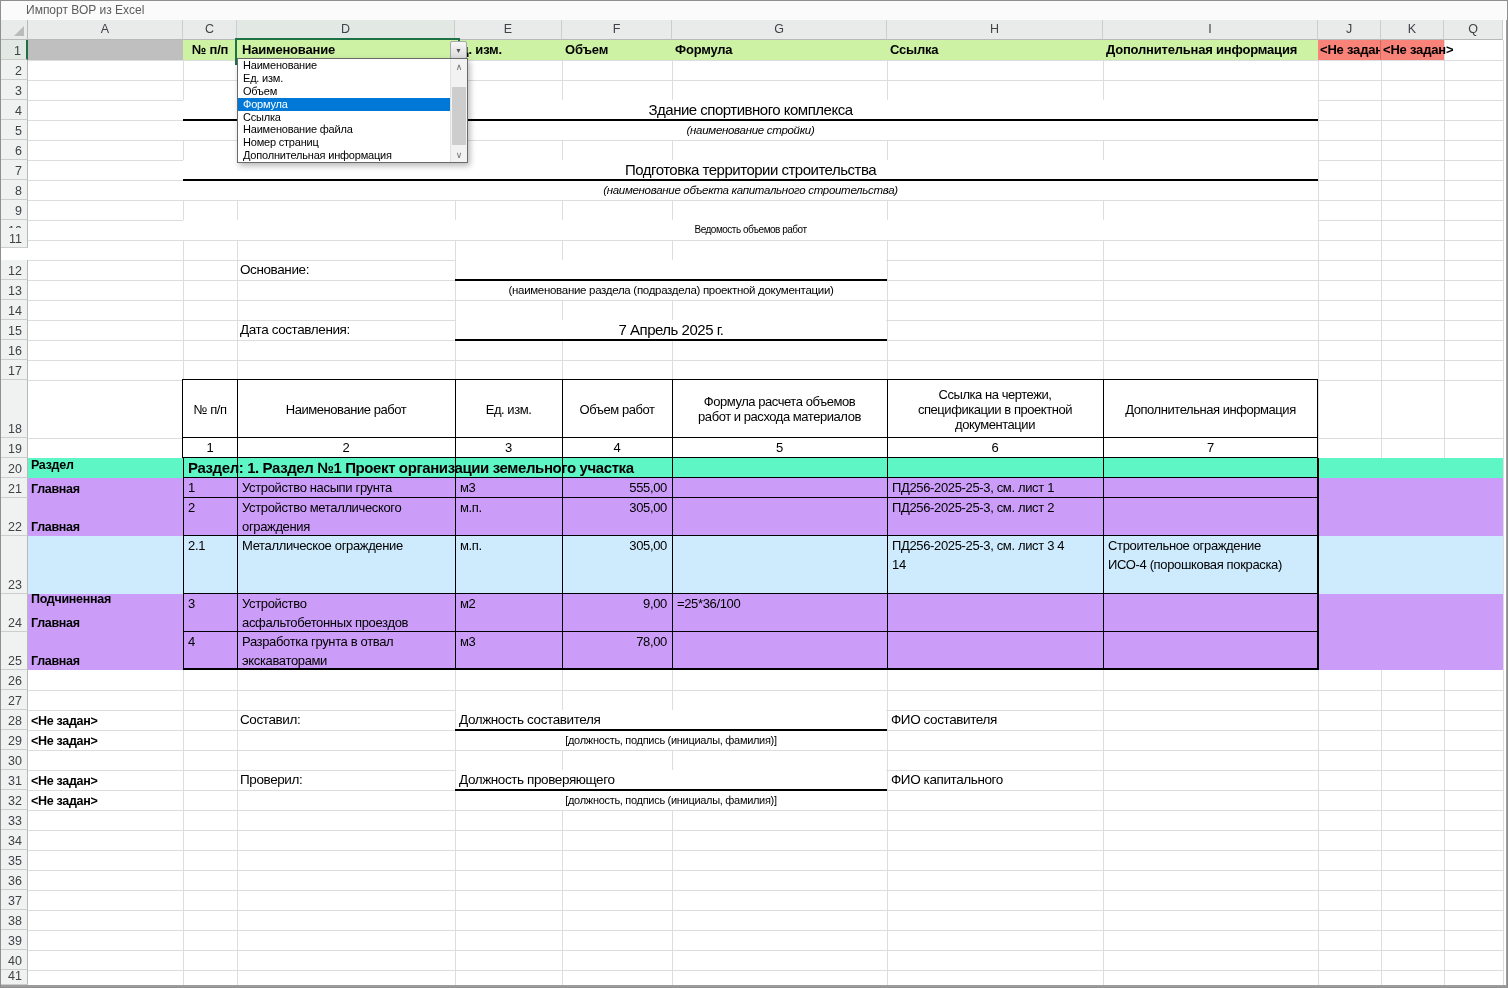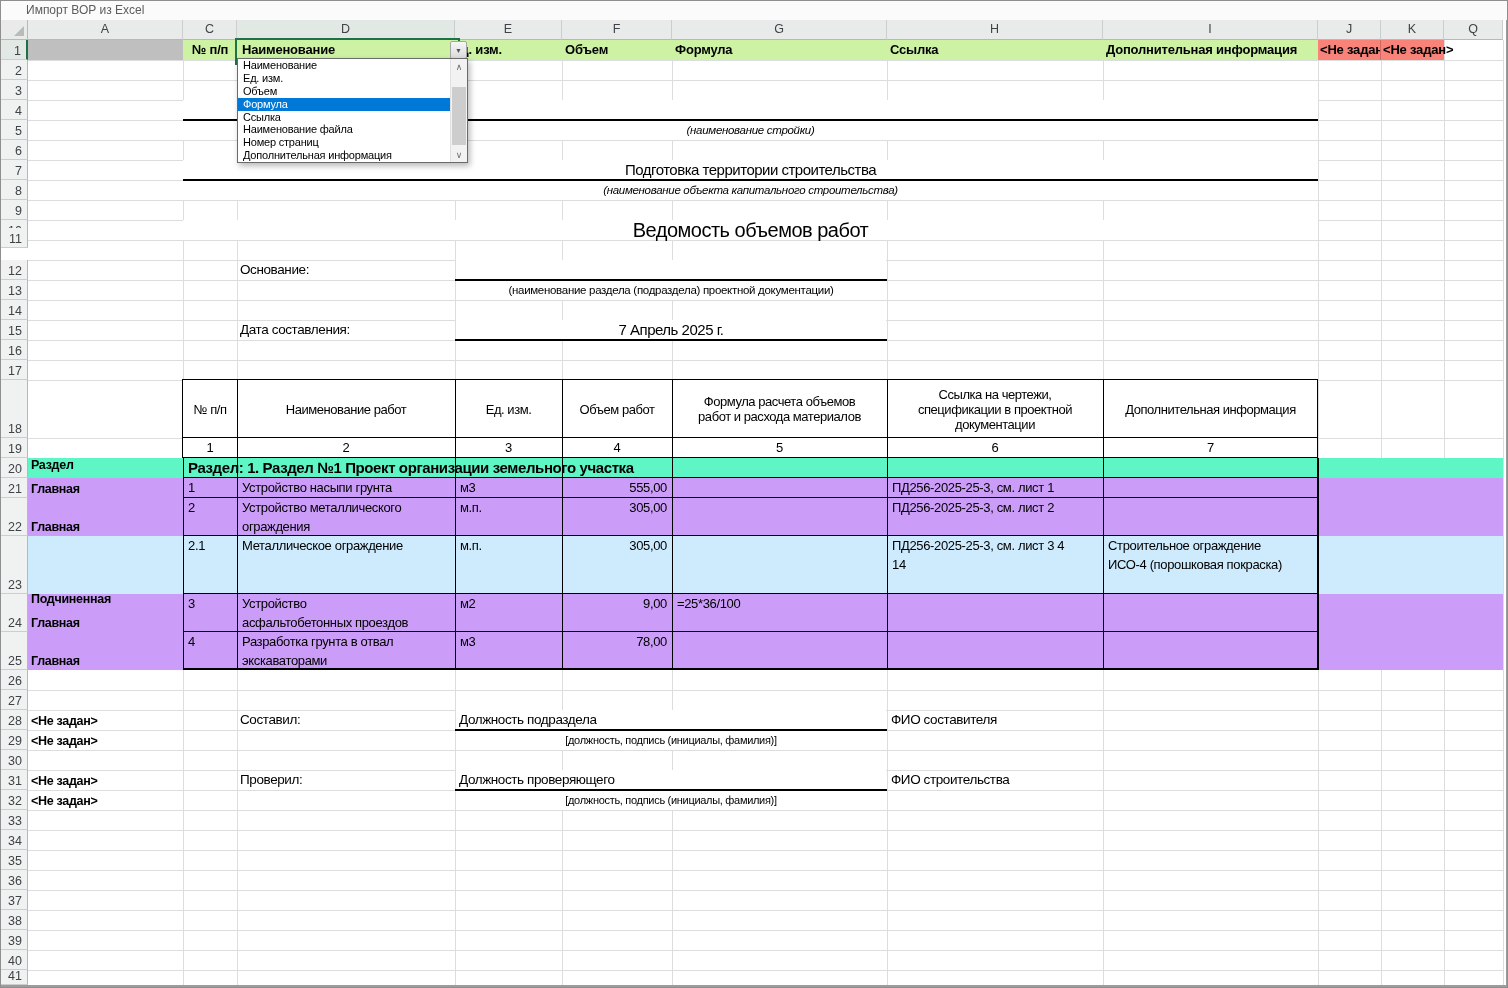--- a/index.html
+++ b/index.html
@@ -216,28 +216,29 @@
         <div class="dd-item">Номер страниц</div>
         <div class="dd-item">Дополнительная информация</div>
       </div>
     <div class="dd-scroll">
       <div class="dd-arrow" style="top:0">∧</div>
       <div class="dd-thumb"></div>
       <div class="dd-arrow" style="bottom:0">∨</div>
     </div>
   </div>
 
+  <div class="dcenter" style="left:183px;top:100px;width:1135px">Здание спортивного комплекса</div>
   <div class="bl" style="left:183px;top:119px;width:1135px"></div>
   <div class="dcap ital" style="left:183px;top:121px;width:1135px">(наименование стройки)</div>
 
   <div class="dcenter" style="left:183px;top:160px;width:1135px">Подготовка территории строительства</div>
   <div class="bl" style="left:183px;top:179px;width:1135px"></div>
   <div class="dcap ital" style="left:183px;top:181px;width:1135px">(наименование объекта капитального строительства)</div>
 
-  <div class="dcenter" style="left:183px;top:220px;width:1135px;font-size:20px">Ведомость объемов работ</div>
+  <div class="dcenter" style="left:183px;top:220px;width:1135px;font-size:10px">Ведомость объемов работ</div>
 
   <div class="dlabel" style="left:240px;top:260px">Основание:</div>
   <div class="bl" style="left:455px;top:279px;width:432px"></div>
   <div class="dcap" style="left:455px;top:281px;width:432px">(наименование раздела (подраздела) проектной документации)</div>
 
   <div class="dlabel" style="left:240px;top:320px">Дата составления:</div>
   <div class="dcenter" style="left:455px;top:320px;width:432px">7  Апрель 2025 г.</div>
   <div class="bl" style="left:455px;top:339px;width:432px"></div>
 
   <div class="tbl-frame"></div>
@@ -332,23 +333,23 @@
 экскаваторами</div>
   <div class="tc" style="left:455px;top:632px;width:107px">м3</div>
   <div class="tc vol" style="left:562px;top:632px;width:110px">78,00</div>
 
   <div class="atag notset" style="top:710px;height:20px">&lt;Не задан&gt;</div>
   <div class="atag notset" style="top:730px;height:20px">&lt;Не задан&gt;</div>
   <div class="atag notset" style="top:770px;height:20px">&lt;Не задан&gt;</div>
   <div class="atag notset" style="top:790px;height:20px">&lt;Не задан&gt;</div>
 
   <div class="dlabel" style="left:240px;top:710px">Составил:</div>
-  <div class="dlabel" style="left:459px;top:710px">Должность подраздела</div>
+  <div class="dlabel" style="left:459px;top:710px">Должность составителя</div>
   <div class="dlabel" style="left:891px;top:710px">ФИО составителя</div>
   <div class="bl" style="left:455px;top:729px;width:432px"></div>
   <div class="dcap" style="left:455px;top:731px;width:432px;font-size:11px">[должность, подпись (инициалы, фамилия)]</div>
 
   <div class="dlabel" style="left:240px;top:770px">Проверил:</div>
   <div class="dlabel" style="left:459px;top:770px">Должность проверяющего</div>
-  <div class="dlabel" style="left:891px;top:770px">ФИО строительства</div>
+  <div class="dlabel" style="left:891px;top:770px">ФИО капитального</div>
   <div class="bl" style="left:455px;top:789px;width:432px"></div>
   <div class="dcap" style="left:455px;top:791px;width:432px;font-size:11px">[должность, подпись (инициалы, фамилия)]</div>
 </div>
 
 </body></html>

